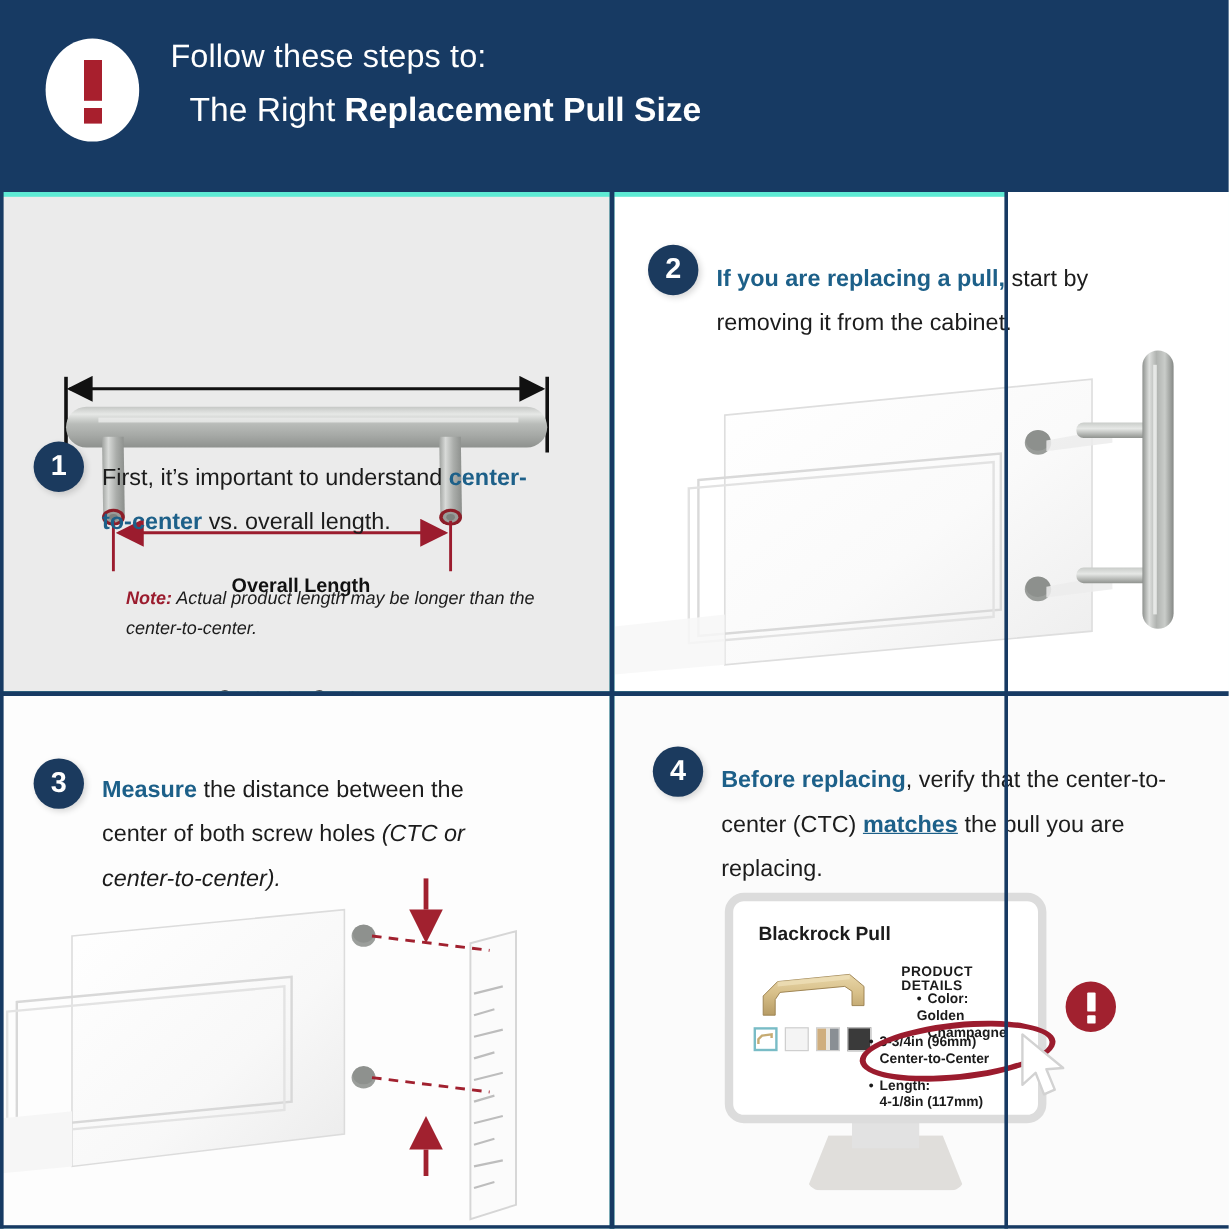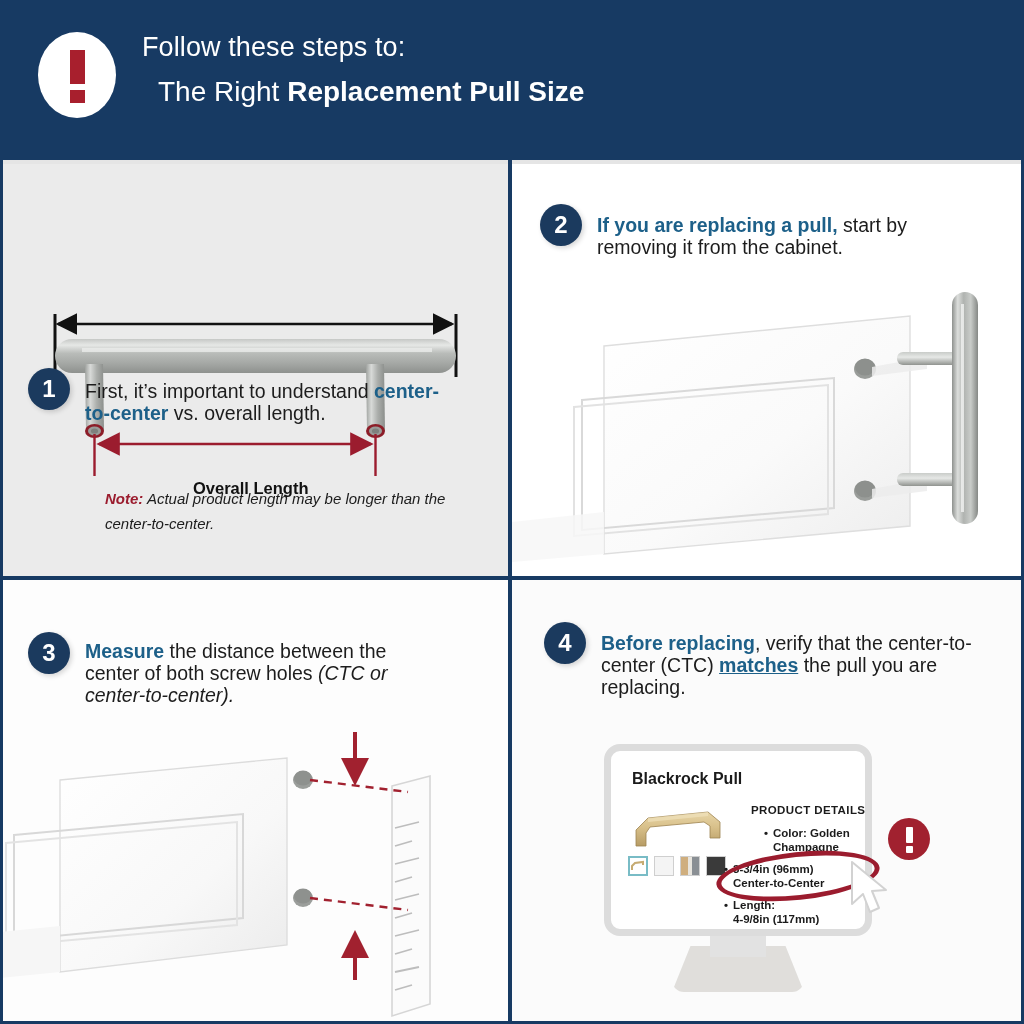--- a/index.html
+++ b/index.html
@@ -3,22 +3,22 @@
 <meta charset="utf-8">
 <style>
   * { box-sizing: border-box; margin: 0; padding: 0; }
   html, body {
     width: 1024px; height: 1024px;
     font-family: "Liberation Sans", sans-serif;
     background: #ffffff;
     overflow: hidden;
   }
   #page {
-    position: relative; width: 1024px; height: 1024px;
-    background: #e5e5e5;
+    position: relative; width: 840px; height: 1024px;
+    background: #5eead4;
   }
 
   
   #header {
     position: absolute; left: 0; top: 0; width: 1024px; height: 160px;
     background: #173a63;
   }
   #header-badge {
     position: absolute; left: 38px; top: 32px;
     width: 78px; height: 86px; border-radius: 50%;
@@ -62,21 +62,21 @@
   .edge-bottom{ position: absolute; left: 0; bottom: 0; width: 1024px; height: 3px; background: #173a63; }
 
   
   .step-num {
     position: absolute; width: 42px; height: 42px; border-radius: 50%;
     background: #1b3a5e; color: #fff; font-size: 24px; font-weight: 700;
     display: flex; align-items: center; justify-content: center;
     box-shadow: 2px 2px 5px rgba(0,0,0,.16);
   }
   .step-text {
-    position: absolute; font-size: 19.5px; line-height: 22px; color: #1c1c1c;
+    position: absolute; font-size: 19.5px; line-height: 37px; color: #1c1c1c;
   }
   .step-text .accent { color: #1d6089; font-weight: 700; }
   .step-text .ital { font-style: italic; }
   .step-text .uline { color: #1d6089; font-weight: 700; text-decoration: underline; margin-top: 39px; }
 
   
   #p1-note {
     position: absolute; left: 105px; top: 486px; width: 360px;
     font-size: 15px; line-height: 25px; font-style: italic; color: #1c1c1c;
   }
@@ -355,21 +355,21 @@
   <div class="bullet" id="bullet-color">
     <span class="dot">•</span><span>Color: Golden</span><br>
     <span style="padding-left:9px">Champagne</span>
   </div>
   <div class="bullet" id="bullet-ctc">
     <span class="dot">•</span><span>3-3/4in (96mm)</span><br>
     <span style="padding-left:9px">Center-to-Center</span>
   </div>
   <div class="bullet" id="bullet-len">
     <span class="dot">•</span><span>Length:</span><br>
-    <span style="padding-left:9px">4-9/8in (117mm)</span>
+    <span style="padding-left:9px">4-1/8in (117mm)</span>
   </div>
 
   <div id="ctc-ellipse"></div>
 
   <svg style="position:absolute; left:848px; top:860px;" width="50" height="60" viewBox="0 0 50 60">
     <path d="M4,2 L4,44 L15,34 L22,52 L31,48 L24,31 L38,30 Z" fill="#ffffff" stroke="#d2d2d2" stroke-width="2" stroke-linejoin="round"></path>
   </svg>
 
   <div id="alert-badge">
     <div class="b-bar"></div>

